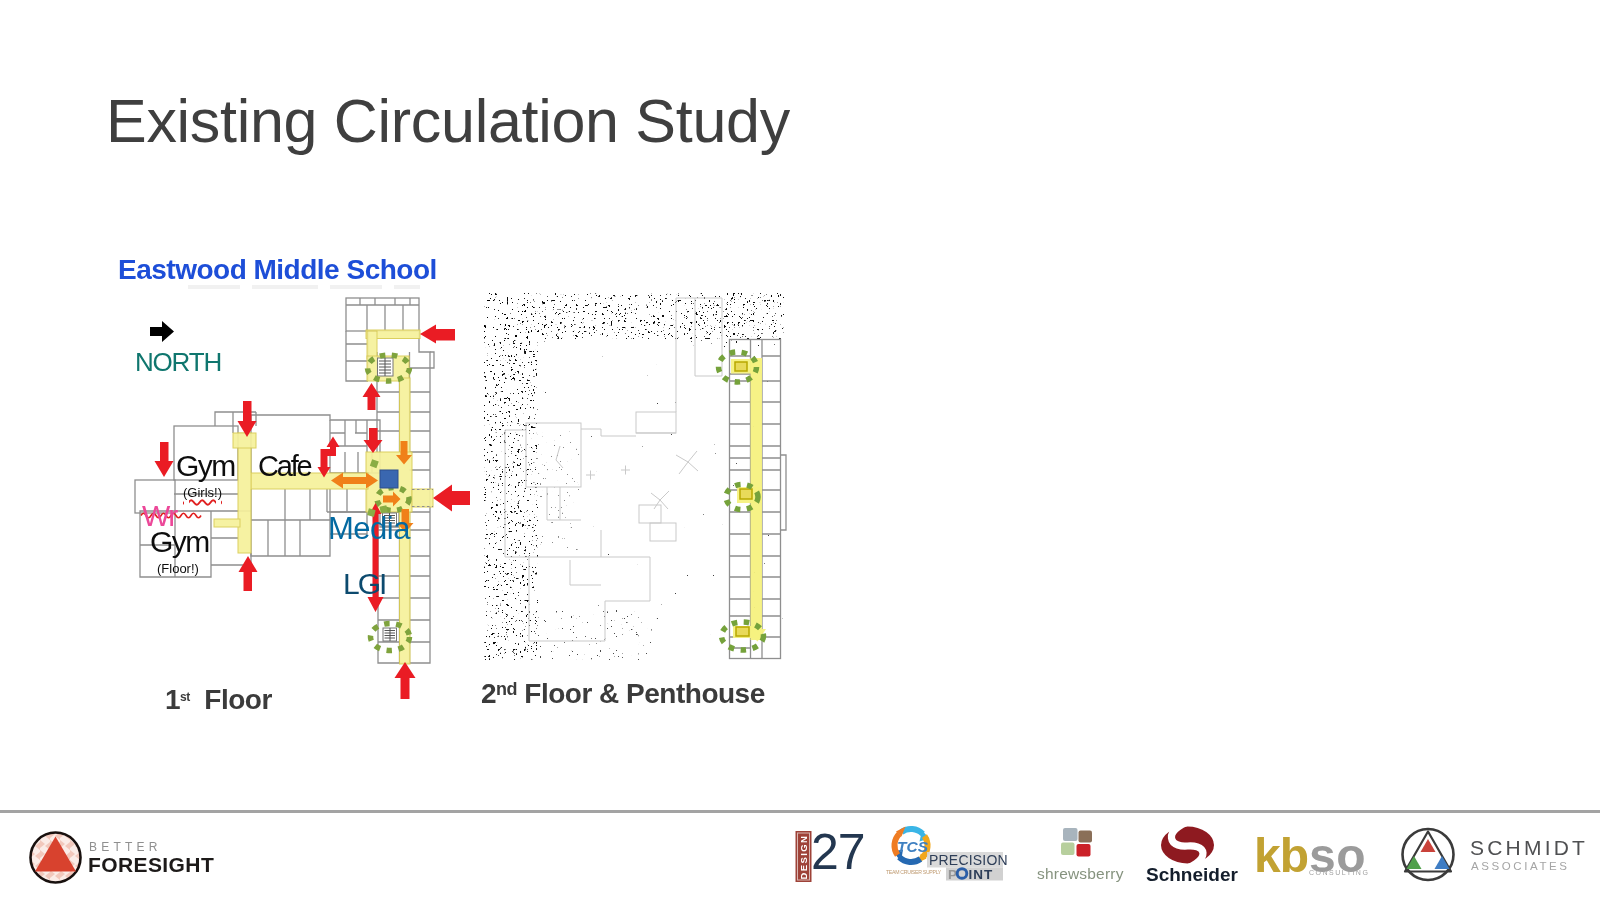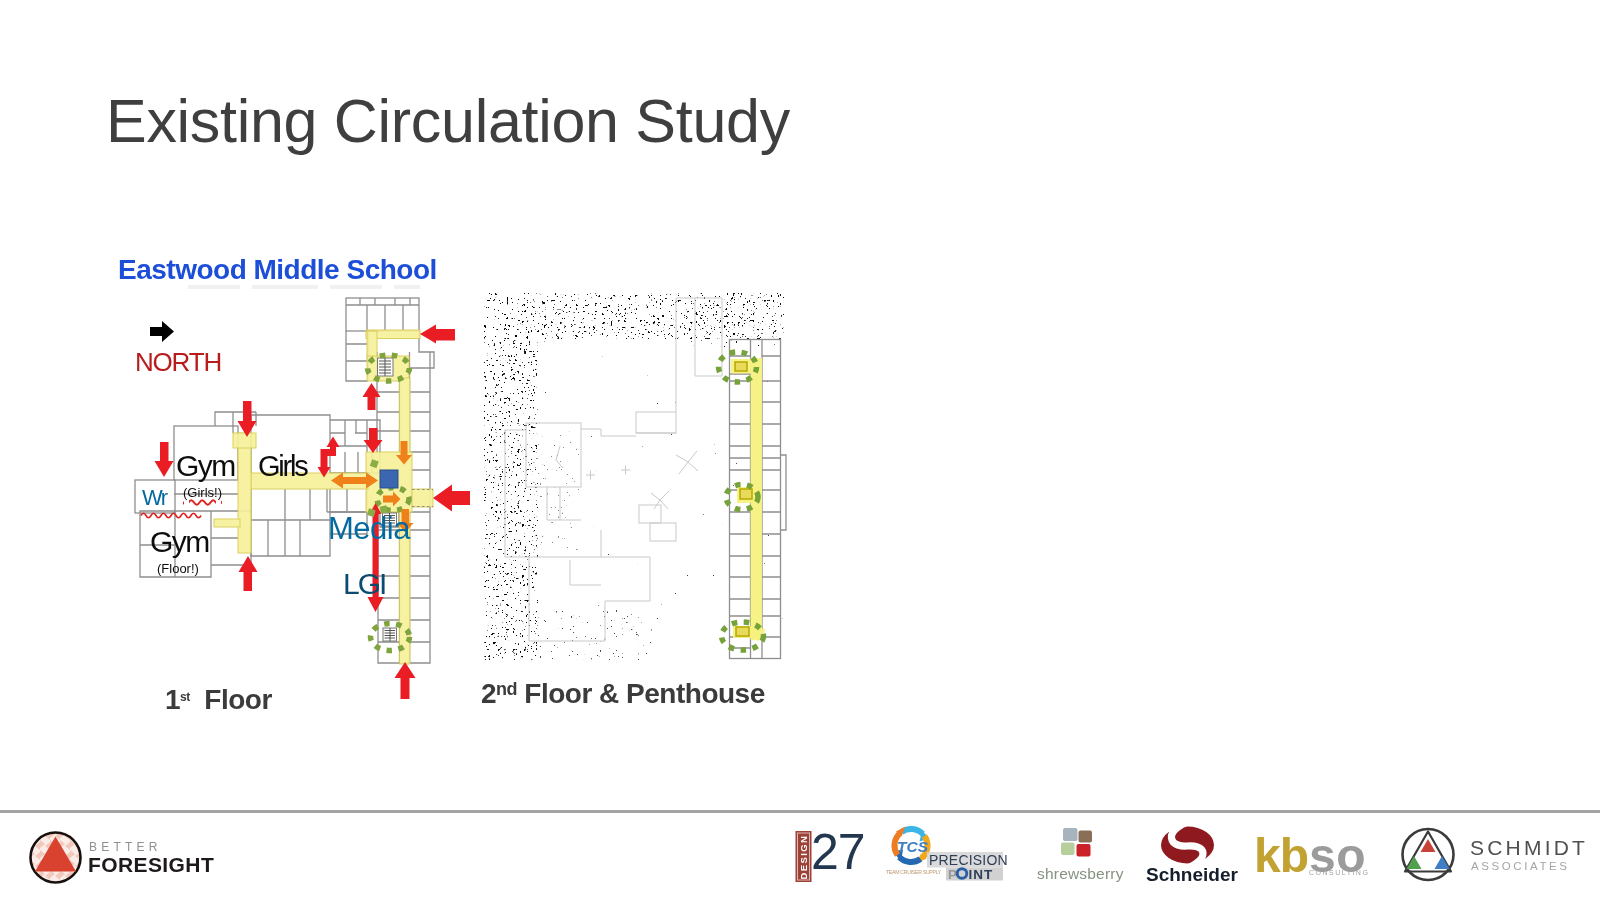--- a/index.html
+++ b/index.html
@@ -10,21 +10,21 @@
 <body>
 
 <div class="abs" style="left:106px;top:86px;font-size:61px;font-weight:normal;color:#3f3f3f;letter-spacing:-0.3px;white-space:nowrap;">Existing Circulation Study</div>
 
 <div class="abs" style="left:118px;top:254px;font-size:28px;font-weight:bold;color:#1d4ed8;letter-spacing:-0.5px;white-space:nowrap;">Eastwood Middle School</div>
 
 <svg class="abs" style="left:148px;top:318px;" width="28" height="28" viewBox="0 0 28 28">
   <path d="M2 9 L14 9 L14 3 L26 13.5 L14 24 L14 18 L2 18 Z" fill="#000000"></path>
 </svg>
 
-<div class="abs" style="left:135px;top:347px;font-size:26px;letter-spacing:-1.2px;color:#b91c1c;white-space:nowrap;text-align:center;">NORTH</div>
+<div class="abs" style="left:135px;top:347px;font-size:26px;letter-spacing:-1.2px;color:#0f766e;white-space:nowrap;text-align:center;">NORTH</div>
 
 <svg class="abs" style="left:120px;top:278px;" width="700" height="440" viewBox="120 278 700 440" id="plans">
 <defs>
 <filter id="specks" x="0" y="0" width="100%" height="100%">
   <feTurbulence type="fractalNoise" baseFrequency="0.9" numOctaves="2" seed="4"></feTurbulence>
   <feColorMatrix type="matrix" values="0 0 0 0 0  0 0 0 0 0  0 0 0 0 0  12 12 12 0 -26"></feColorMatrix>
 </filter>
 <filter id="specks2" x="0" y="0" width="100%" height="100%">
   <feTurbulence type="fractalNoise" baseFrequency="0.45" numOctaves="3" seed="7"></feTurbulence>
   <feColorMatrix type="matrix" values="0 0 0 0 0  0 0 0 0 0  0 0 0 0 0  14 14 14 0 -27"></feColorMatrix>
@@ -251,27 +251,27 @@
 <rect x="368" y="509" width="7" height="7" transform="rotate(15 371 512)"></rect>
 <rect x="380" y="506" width="7" height="7" transform="rotate(-12 383 509)"></rect>
 <rect x="371" y="460" width="7" height="7" transform="rotate(20 374 463)"></rect>
 </g>
 </svg>
 
 <div class="abs" style="left:176px;top:449px;font-size:30px;letter-spacing:-1.5px;color:#0d0d0d;white-space:nowrap;">Gym</div>
 
 <div class="abs" style="left:183px;top:485px;font-size:13px;color:#0d0d0d;white-space:nowrap;text-decoration:underline wavy #e02020;text-underline-offset:2px;text-decoration-thickness:1.5px;">(Girls!)</div>
 
-<div class="abs" style="left:142px;top:485px;font-size:22px;letter-spacing:-1.5px;color:#0369a1;white-space:nowrap;">Wr</div>
+<div class="abs" style="left:142px;top:499px;font-size:30px;letter-spacing:-1.5px;color:#ec4899;white-space:nowrap;">Wr</div>
 
 <div class="abs" style="left:150px;top:525px;font-size:30px;letter-spacing:-1.5px;color:#0d0d0d;white-space:nowrap;">Gym</div>
 
 <div class="abs" style="left:157px;top:561px;font-size:13px;color:#0d0d0d;white-space:nowrap;">(Floor!)</div>
 
-<div class="abs" style="left:258px;top:450px;font-size:29px;letter-spacing:-2.2px;color:#0d0d0d;white-space:nowrap;">Girls</div>
+<div class="abs" style="left:258px;top:450px;font-size:29px;letter-spacing:-2.2px;color:#0d0d0d;white-space:nowrap;">Cafe</div>
 
 <div class="abs" style="left:328px;top:511px;font-size:31px;letter-spacing:-0.5px;color:#0369a1;white-space:nowrap;">Media</div>
 
 <div class="abs" style="left:343px;top:567px;font-size:30px;letter-spacing:-2px;color:#0c4a6e;white-space:nowrap;">LGI</div>
 
 <div class="abs" style="left:165px;top:684px;font-size:28px;letter-spacing:-0.5px;font-weight:bold;color:#3b3b3b;white-space:nowrap;">1<span style="font-size:12px;vertical-align:8px;">st</span>&nbsp; Floor</div>
 
 <div class="abs" style="left:481px;top:678px;font-size:28px;letter-spacing:-0.5px;font-weight:bold;color:#3b3b3b;white-space:nowrap;">2<span style="font-size:18px;vertical-align:8px;">nd</span> Floor &amp; Penthouse</div>
 
 <div class="abs" style="left:0px;top:810px;width:1600px;height:3px;background:#a3a3a3;"></div>

